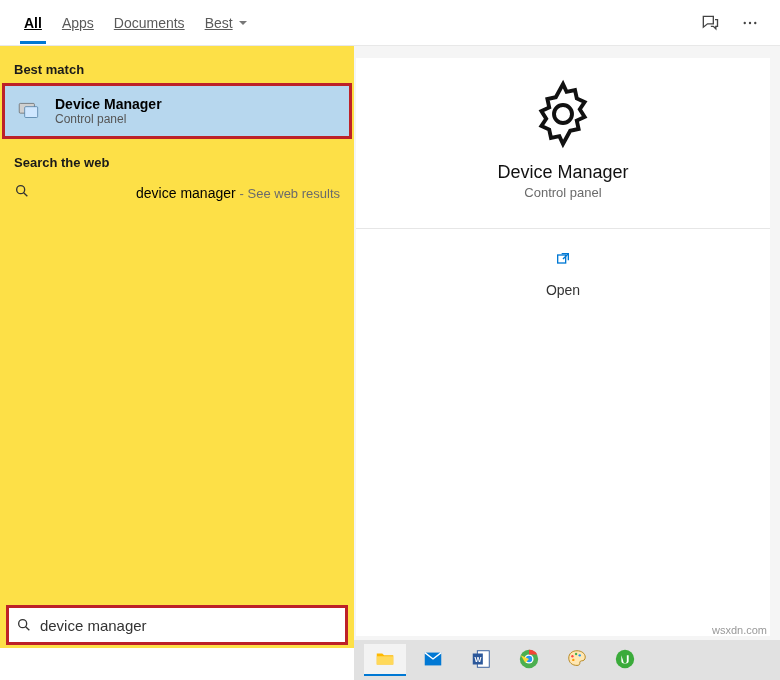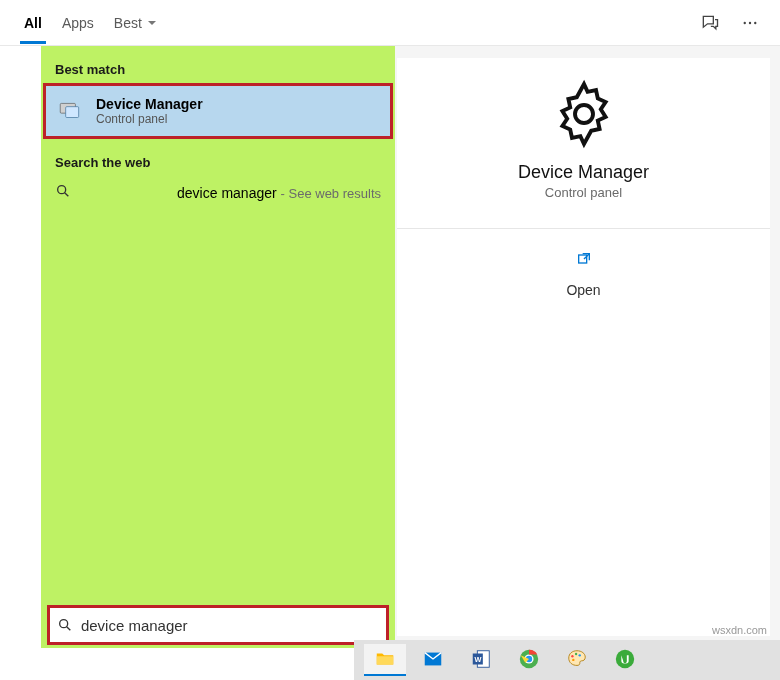--- a/index.html
+++ b/index.html
@@ -25,20 +25,21 @@
       color: #5a5a5a;
       position: relative;
     }
     .tab {
       padding: 1px 10px;
       height: 42px;
       display: flex;
       align-items: center;
       cursor: pointer;
       position: relative;
+      text-decoration: underline;
     }
     .tab.active {
       color: #000;
       font-weight: 600;
     }
     .tab.active::after {
       content: "";
       position: absolute;
       bottom: 0;
       left: 6px;
@@ -65,24 +66,23 @@
       justify-content: center;
       color: #444;
       cursor: pointer;
     }
     .main {
       display: flex;
       height: 602px;
     }
     .left-pane {
       width: 354px;
-      background: #bef264;
+      background: #fde047;
       height: 602px;
       position: relative;
-      margin-left: 41px;
     }
     .right-pane {
       flex: 1;
       background: #f5f5f5;
       padding: 12px 10px 12px 2px;
     }
     .right-card {
       background: #fff;
       height: 100%;
     }
@@ -225,20 +225,21 @@
       font-size: 11px;
       color: #999;
     }
   </style>
 </head>
 <body>
 
 <div class="topbar">
   <div class="tab active">All</div>
   <div class="tab">Apps</div>
+  <div class="tab">Documents</div>
   <div class="tab">
     <span>Best</span>
     <span class="more-chevron"></span>
   </div>
   <div class="topbar-spacer"></div>
   <div class="topbar-icon">
     <svg width="20" height="20" viewBox="0 0 24 24" fill="none" stroke="currentColor" stroke-width="1.6">
       <path d="M4 4h12v9H9l-5 4v-4H4V4z"></path>
         <path d="M18 8h3v8h-2v3l-3-3h-3"></path>
     </svg>

